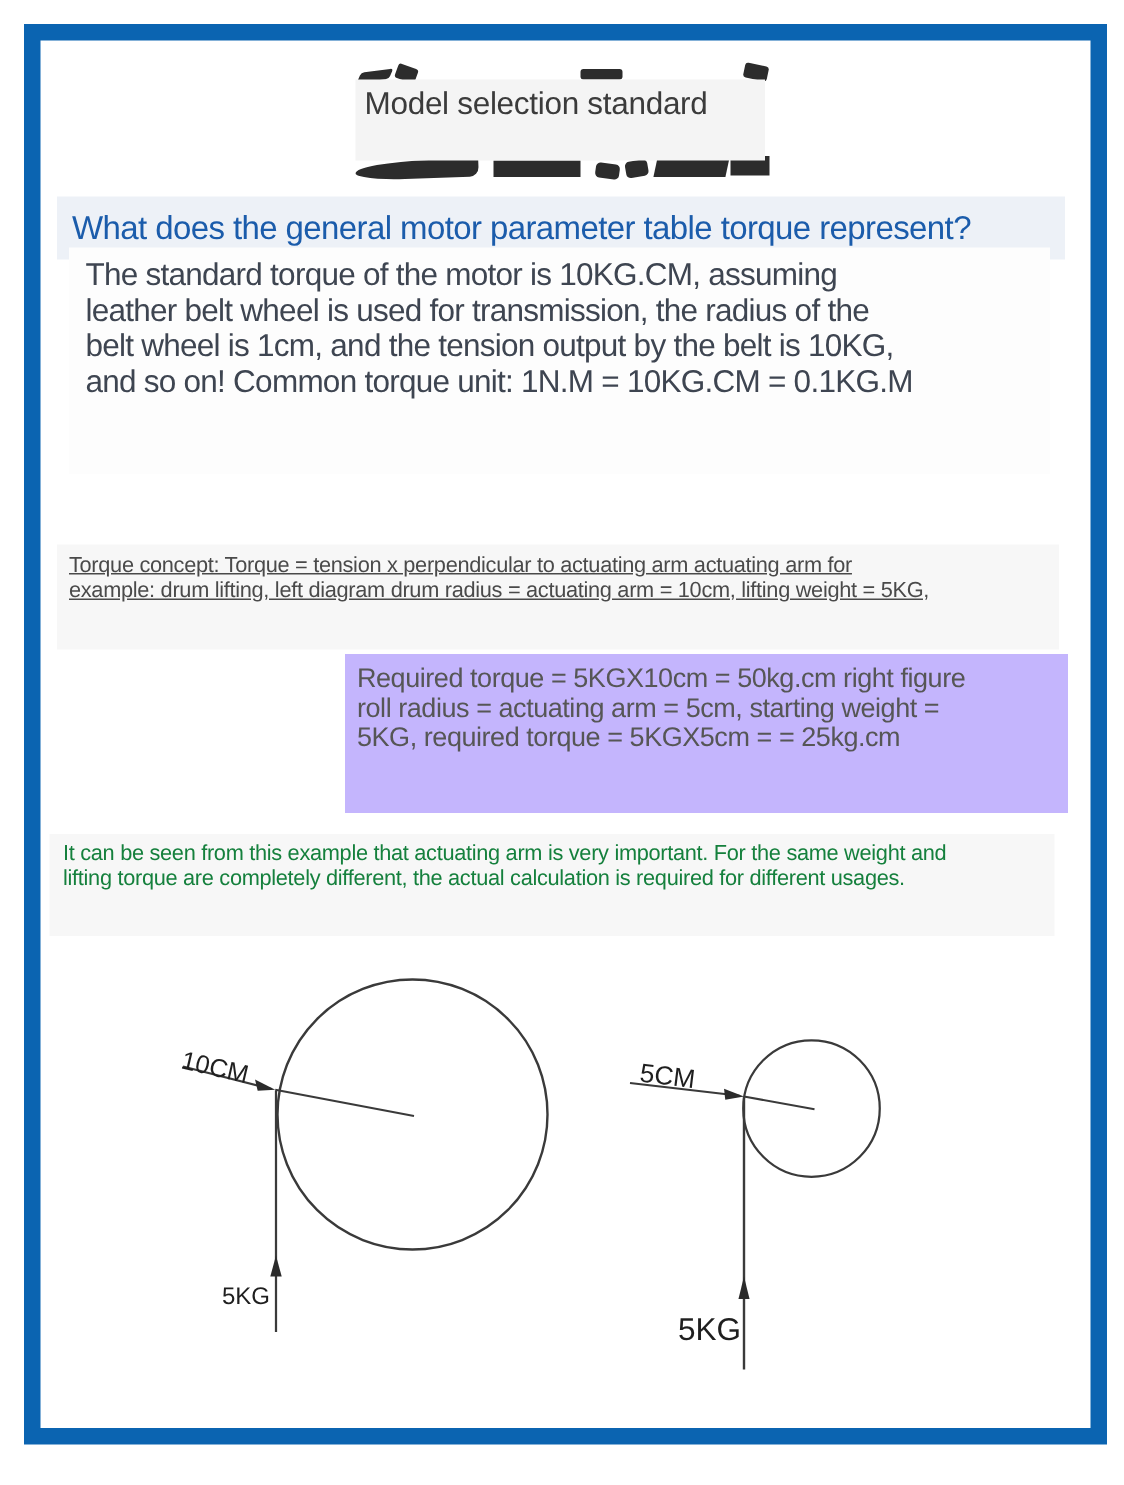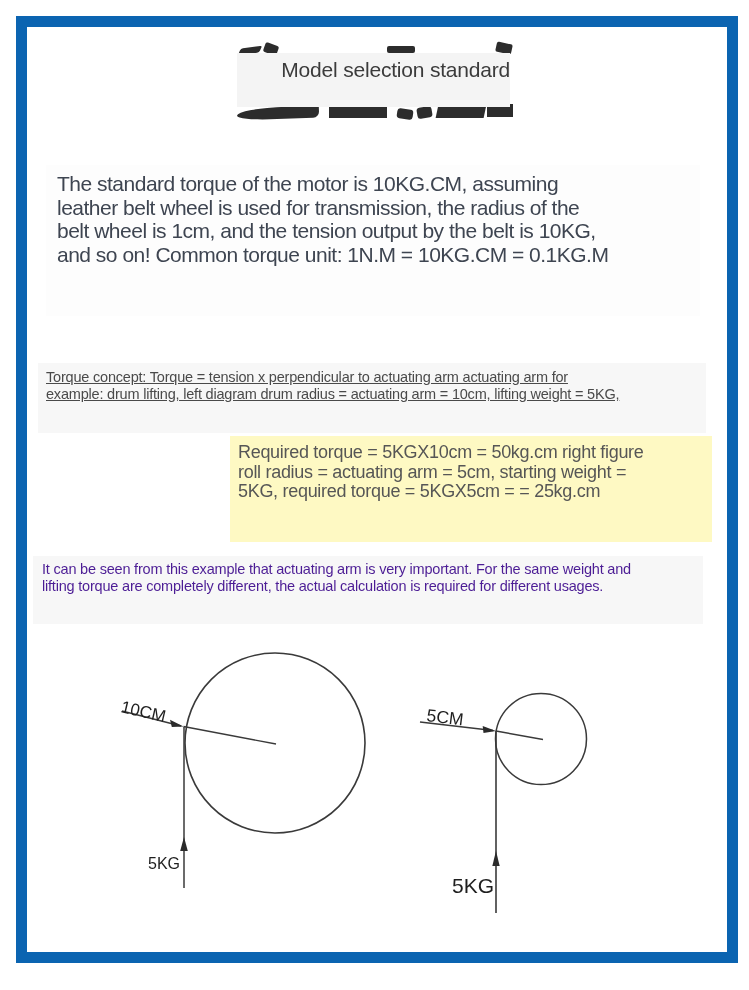--- a/index.html
+++ b/index.html
@@ -12,21 +12,21 @@
     position:absolute; left:16px; top:16px; width:722px; height:947px;
     border:11px solid #0b64b1; background:#ffffff;
   }
   
   .glyph { position:absolute; background:#2c2c2c; z-index:1; }
   .title-box {
     position:absolute; left:237px; top:53px; width:273px; height:54px;
     background:#f4f4f4; z-index:2; padding:5px 0 0 6px;
   }
   .title-box .title-text {
-    font-size:21px; color:#3b3b3b; letter-spacing:-0.2px; white-space:nowrap;text-align:right;
+    font-size:21px; color:#3b3b3b; letter-spacing:-0.2px; white-space:nowrap;
   }
   
   .question-bar {
     position:absolute; left:38px; top:131px; width:672px; height:42px;
     background:#edf1f7; color:#1b5cab; font-size:22px; line-height:42px;
     padding-left:10px; letter-spacing:-0.4px; white-space:nowrap; z-index:2;
   }
   
   .para { position:absolute; white-space:pre-line; z-index:2; }
   .intro-box {
@@ -34,27 +34,27 @@
     color:#3e4551; font-size:21px; line-height:23.5px; letter-spacing:-0.5px;
     padding:7px 0 0 11px;
   }
   .concept-box {
     left:38px; top:363px; width:668px; height:70px; background:#f7f7f7;
     color:#4a4a4a; font-size:14.5px; line-height:17px; letter-spacing:-0.2px;
     padding:6px 0 0 8px;
     text-decoration:underline;
   }
   .required-box {
-    left:230px; top:436px; width:482px; height:106px; background:#fef9c3;
+    left:230px; top:436px; width:482px; height:106px; background:#c4b5fd;
     color:#565656; font-size:18px; line-height:19.5px; letter-spacing:-0.3px;
     padding:7px 0 0 8px;
   }
   .conclusion-box {
     left:33px; top:556px; width:670px; height:68px; background:#f7f7f7;
-    color:#4c1d95; font-size:14.5px; line-height:16.5px; letter-spacing:-0.2px;
+    color:#15803d; font-size:14.5px; line-height:16.5px; letter-spacing:-0.2px;
     padding:5px 0 0 9px;
   }
   
   .diagram { position:absolute; left:28px; top:628px; width:693px; height:290px; z-index:2; }
   .diagram text { fill:#1f1f1f; font-family:"Liberation Sans", sans-serif; }
   .diagram .stroke { stroke:#3a3a3a; fill:none; }
   .diagram .head { fill:#2b2b2b; stroke:none; }
 </style>
 </head>
 <body>
@@ -71,20 +71,21 @@
   <div class="glyph" style="left:329px; top:107px; width:58px; height:11px;"></div>
   <div class="glyph" style="left:397px; top:109px; width:16px; height:10px; transform:rotate(8deg); border-radius:3px;"></div>
   <div class="glyph" style="left:417px; top:107px; width:15px; height:11px; transform:rotate(-10deg); border-radius:3px;"></div>
   <div class="glyph" style="left:437px; top:105px; width:48px; height:13px; transform:skewX(-12deg);"></div>
   <div class="glyph" style="left:487px; top:104px; width:26px; height:13px;"></div>
 
   <div class="title-box">
     <div class="title-text">Model selection standard</div>
   </div>
 
+  <div class="question-bar">What does the general motor parameter table torque represent?</div>
 
   <div class="para intro-box">The standard torque of the motor is 10KG.CM, assuming
 leather belt wheel is used for transmission, the radius of the
 belt wheel is 1cm, and the tension output by the belt is 10KG,
 and so on! Common torque unit: 1N.M = 10KG.CM = 0.1KG.M</div>
 
   <div class="para concept-box">Torque concept: Torque = tension x perpendicular to actuating arm actuating arm for
 example: drum lifting, left diagram drum radius = actuating arm = 10cm, lifting weight = 5KG,</div>
 
   <div class="para required-box">Required torque = 5KGX10cm = 50kg.cm right figure

